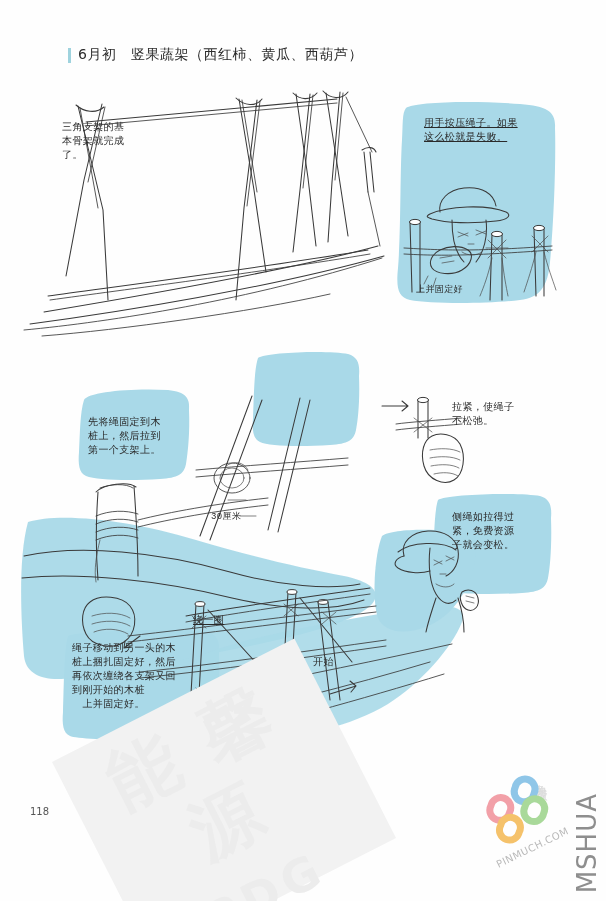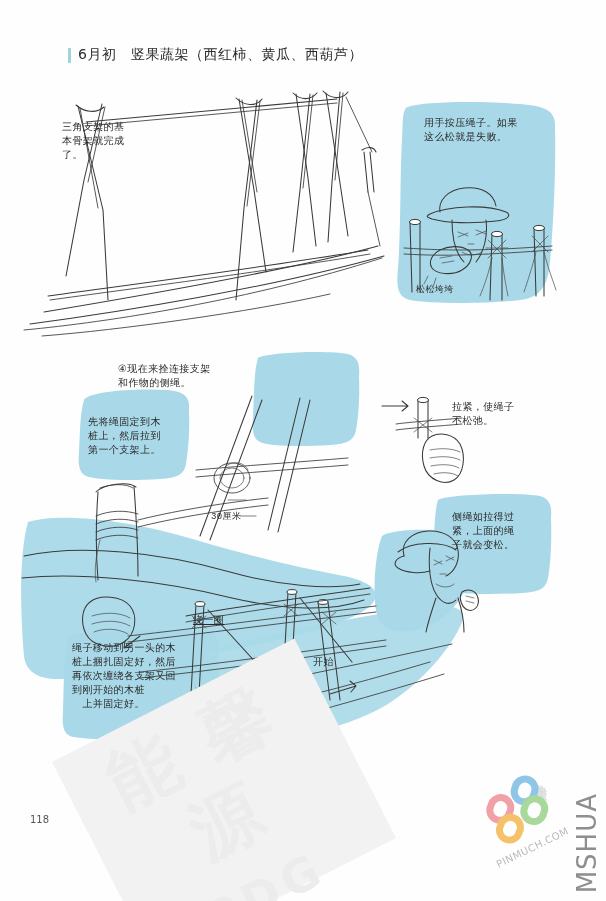--- a/index.html
+++ b/index.html
@@ -59,21 +59,21 @@
   #wm-pintxt{
     position:absolute;right:34px;bottom:48px;
     font-size:10px;color:#b9b9b9;letter-spacing:.5px;transform:rotate(-26deg);
     font-family:"DejaVu Sans","Liberation Sans",sans-serif;
   }
   #wm-free{
     position:absolute;right:58px;bottom:118px;
     writing-mode:vertical-rl;font-size:12px;color:#dcdcdc;letter-spacing:2px;
     transform:rotate(-4deg);
   }
-  #pagenum{position:absolute;left:30px;top:806px;font-size:10px;color:#555;margin-top:8px;}
+  #pagenum{position:absolute;left:30px;top:806px;font-size:10px;color:#555;}
 </style>
 </head>
 <body>
 
 <div id="page">
 
   <div id="header">
     <span class="rule"></span>
     <span class="htxt">6月初　竖果蔬架（西红柿、黄瓜、西葫芦）</span>
   </div>
@@ -322,40 +322,38 @@
 
       <path class="stk" d="M462,592 C468,588 476,590 478,598 C480,606 474,612 468,610 C462,608 458,598 462,592 Z" fill="#fff"></path>
       <path class="stk hair" d="M466,596 L474,598 M466,601 L474,603"></path>
     </g>
   </svg>
 
   <div class="ink" style="left:62px;top:120px;width:96px;">三角支架的基
 本骨架就完成
 了。</div>
 
-  <div class="ink" style="left:424px;top:116px;width:128px;">用手按压绳子。如果
+  <div class="ink" style="left:424px;top:116px;width:128px;text-decoration:underline;">用手按压绳子。如果
 这么松就是失败。</div>
 
-  <div class="ink sm" style="left:416px;top:283px;width:70px;">松松垮垮</div>
-
-  <div class="ink" style="left:118px;top:362px;width:140px;">④现在来拴连接支架
-和作物的侧绳。</div>
+  <div class="ink sm" style="left:416px;top:283px;width:70px;">上并固定好</div>
+
 
 
   <div class="ink" style="left:452px;top:400px;width:94px;">拉紧，使绳子
 不松弛。</div>
 
   <div class="ink" style="left:88px;top:415px;width:104px;">先将绳固定到木
 桩上，然后拉到
 第一个支架上。</div>
 
   <div class="ink sm" style="left:211px;top:511px;width:56px;font-family:Liberation Mono, monospace;">30厘米</div>
 
   <div class="ink" style="left:452px;top:510px;width:90px;">侧绳如拉得过
-紧，上面的绳
+紧，免费资源
 子就会变松。</div>
 
   <div class="ink" style="left:193px;top:613px;width:66px;text-decoration:underline;">绕一圈</div>
 
   <div class="ink" style="left:313px;top:655px;width:46px;">开始</div>
 
   <div class="ink" style="left:72px;top:641px;width:146px;">绳子移动到另一头的木
 桩上捆扎固定好，然后
 再依次缠绕各支架又回
 到刚开始的木桩

